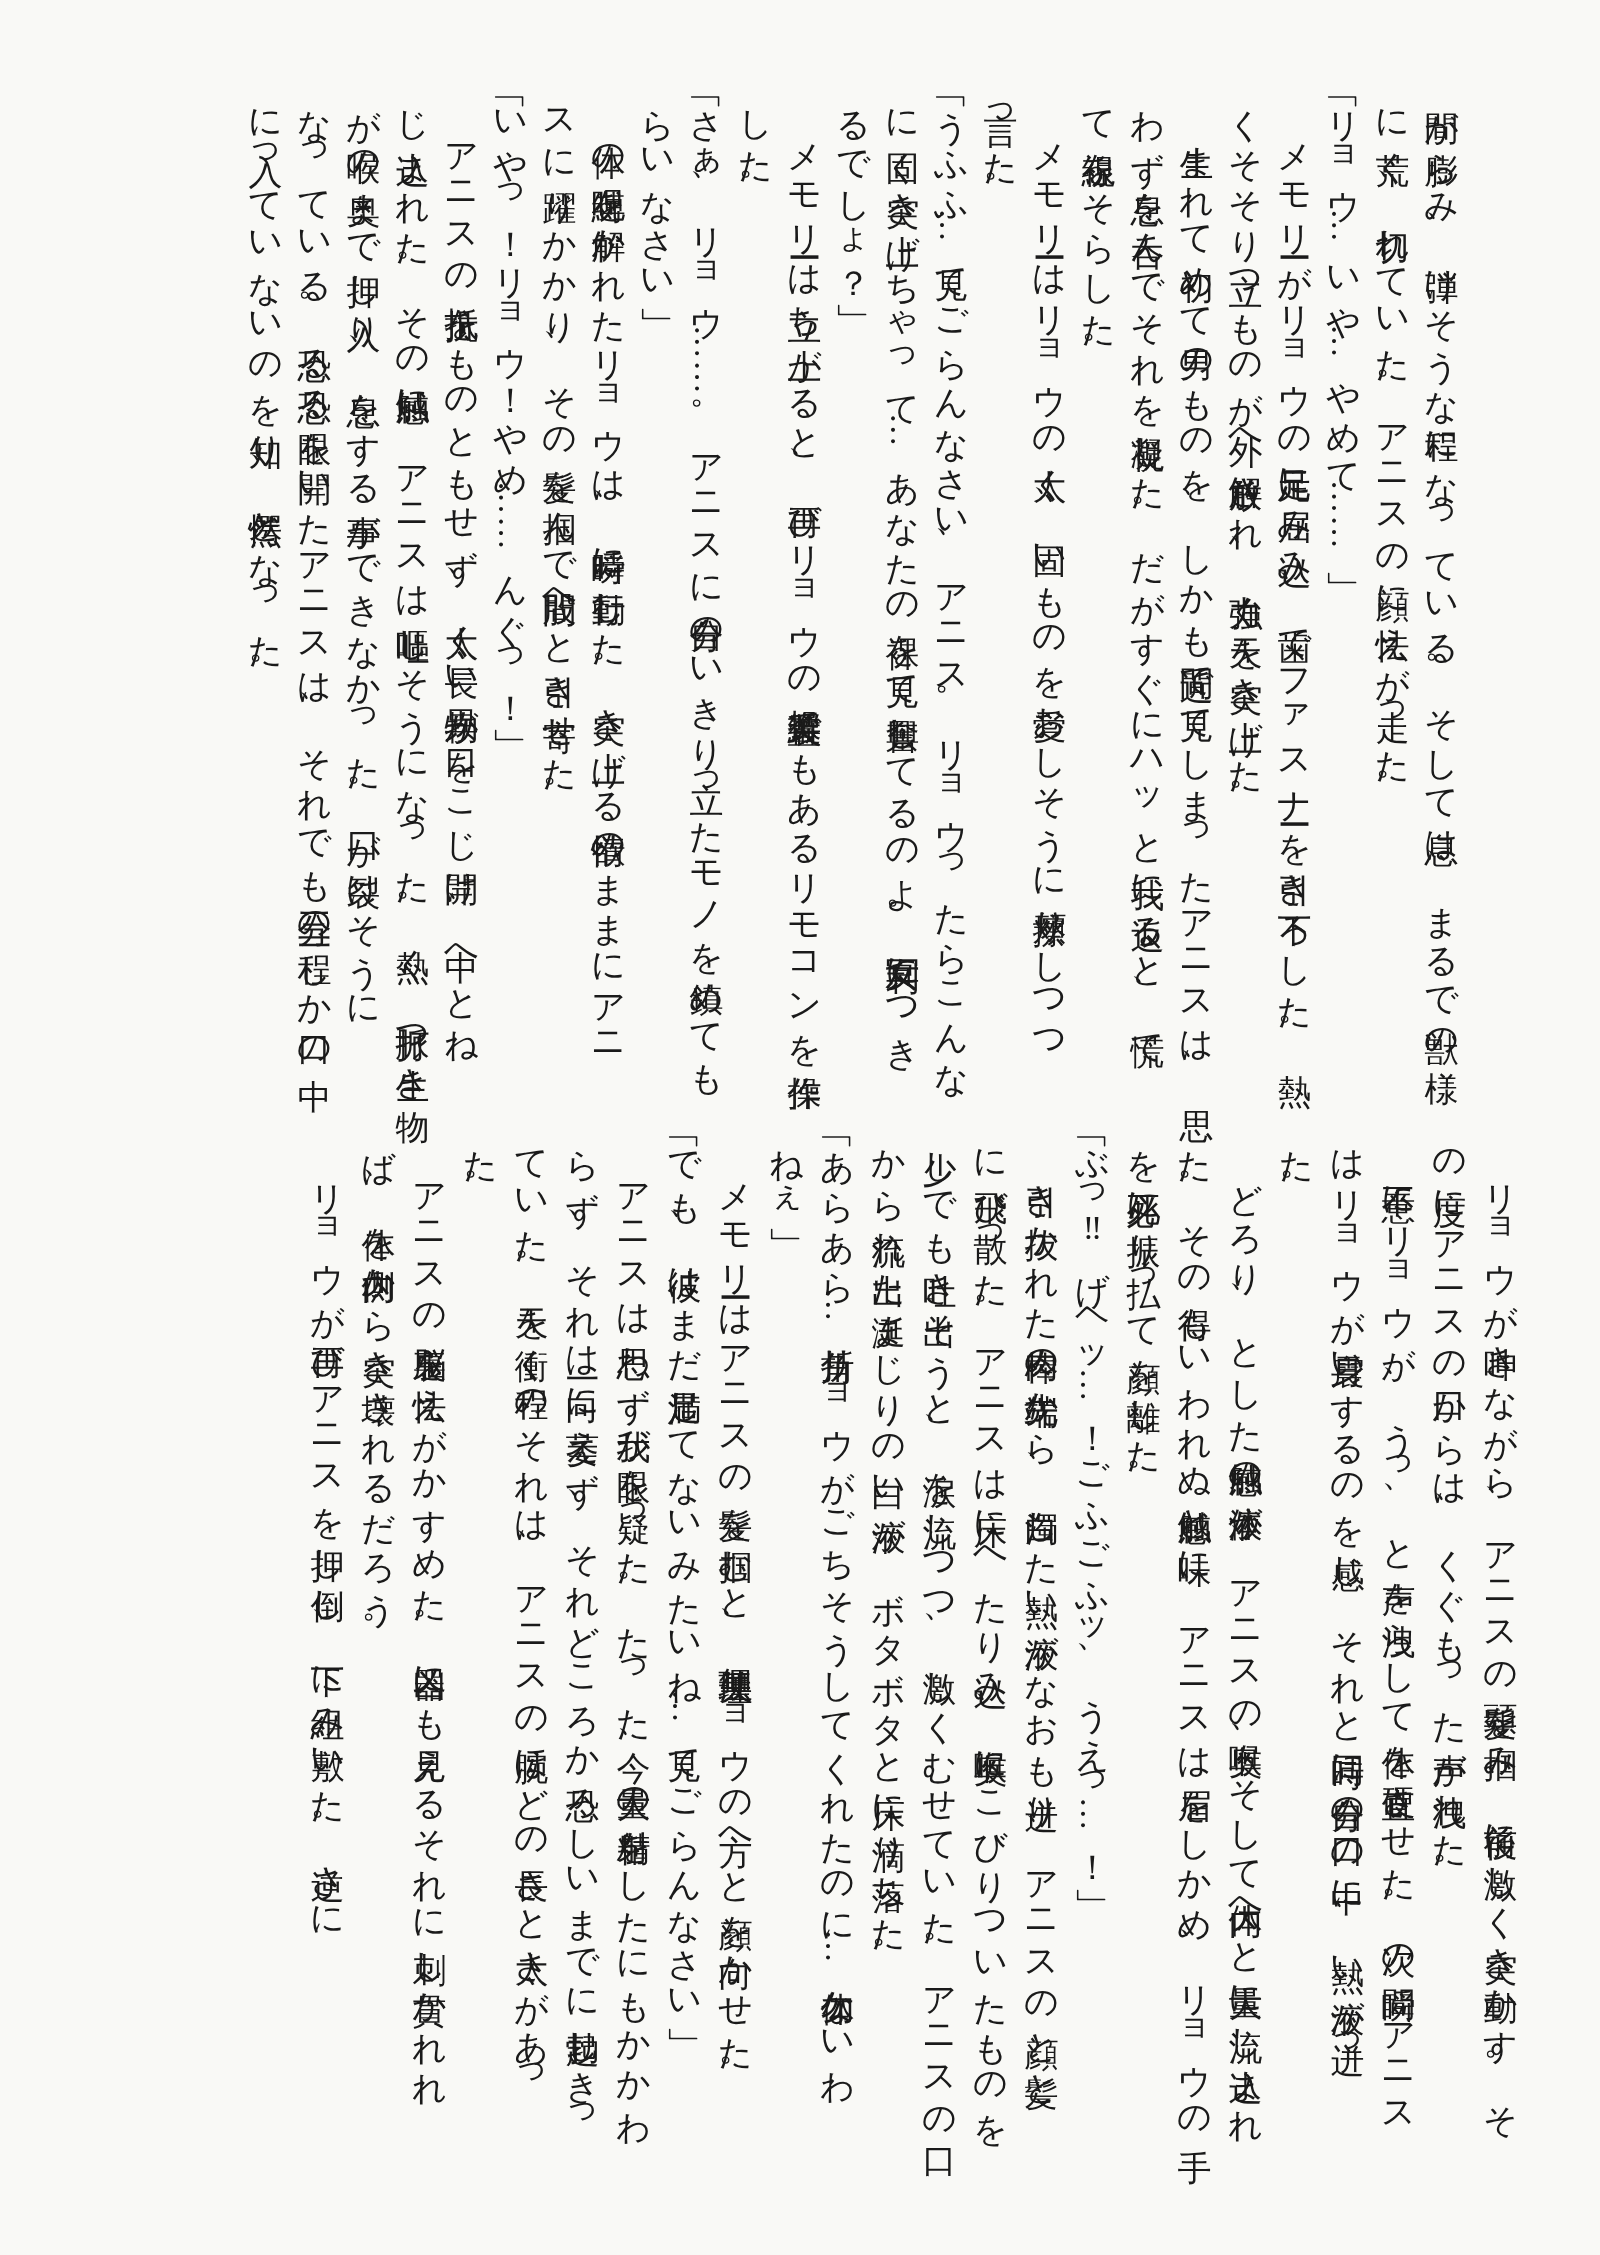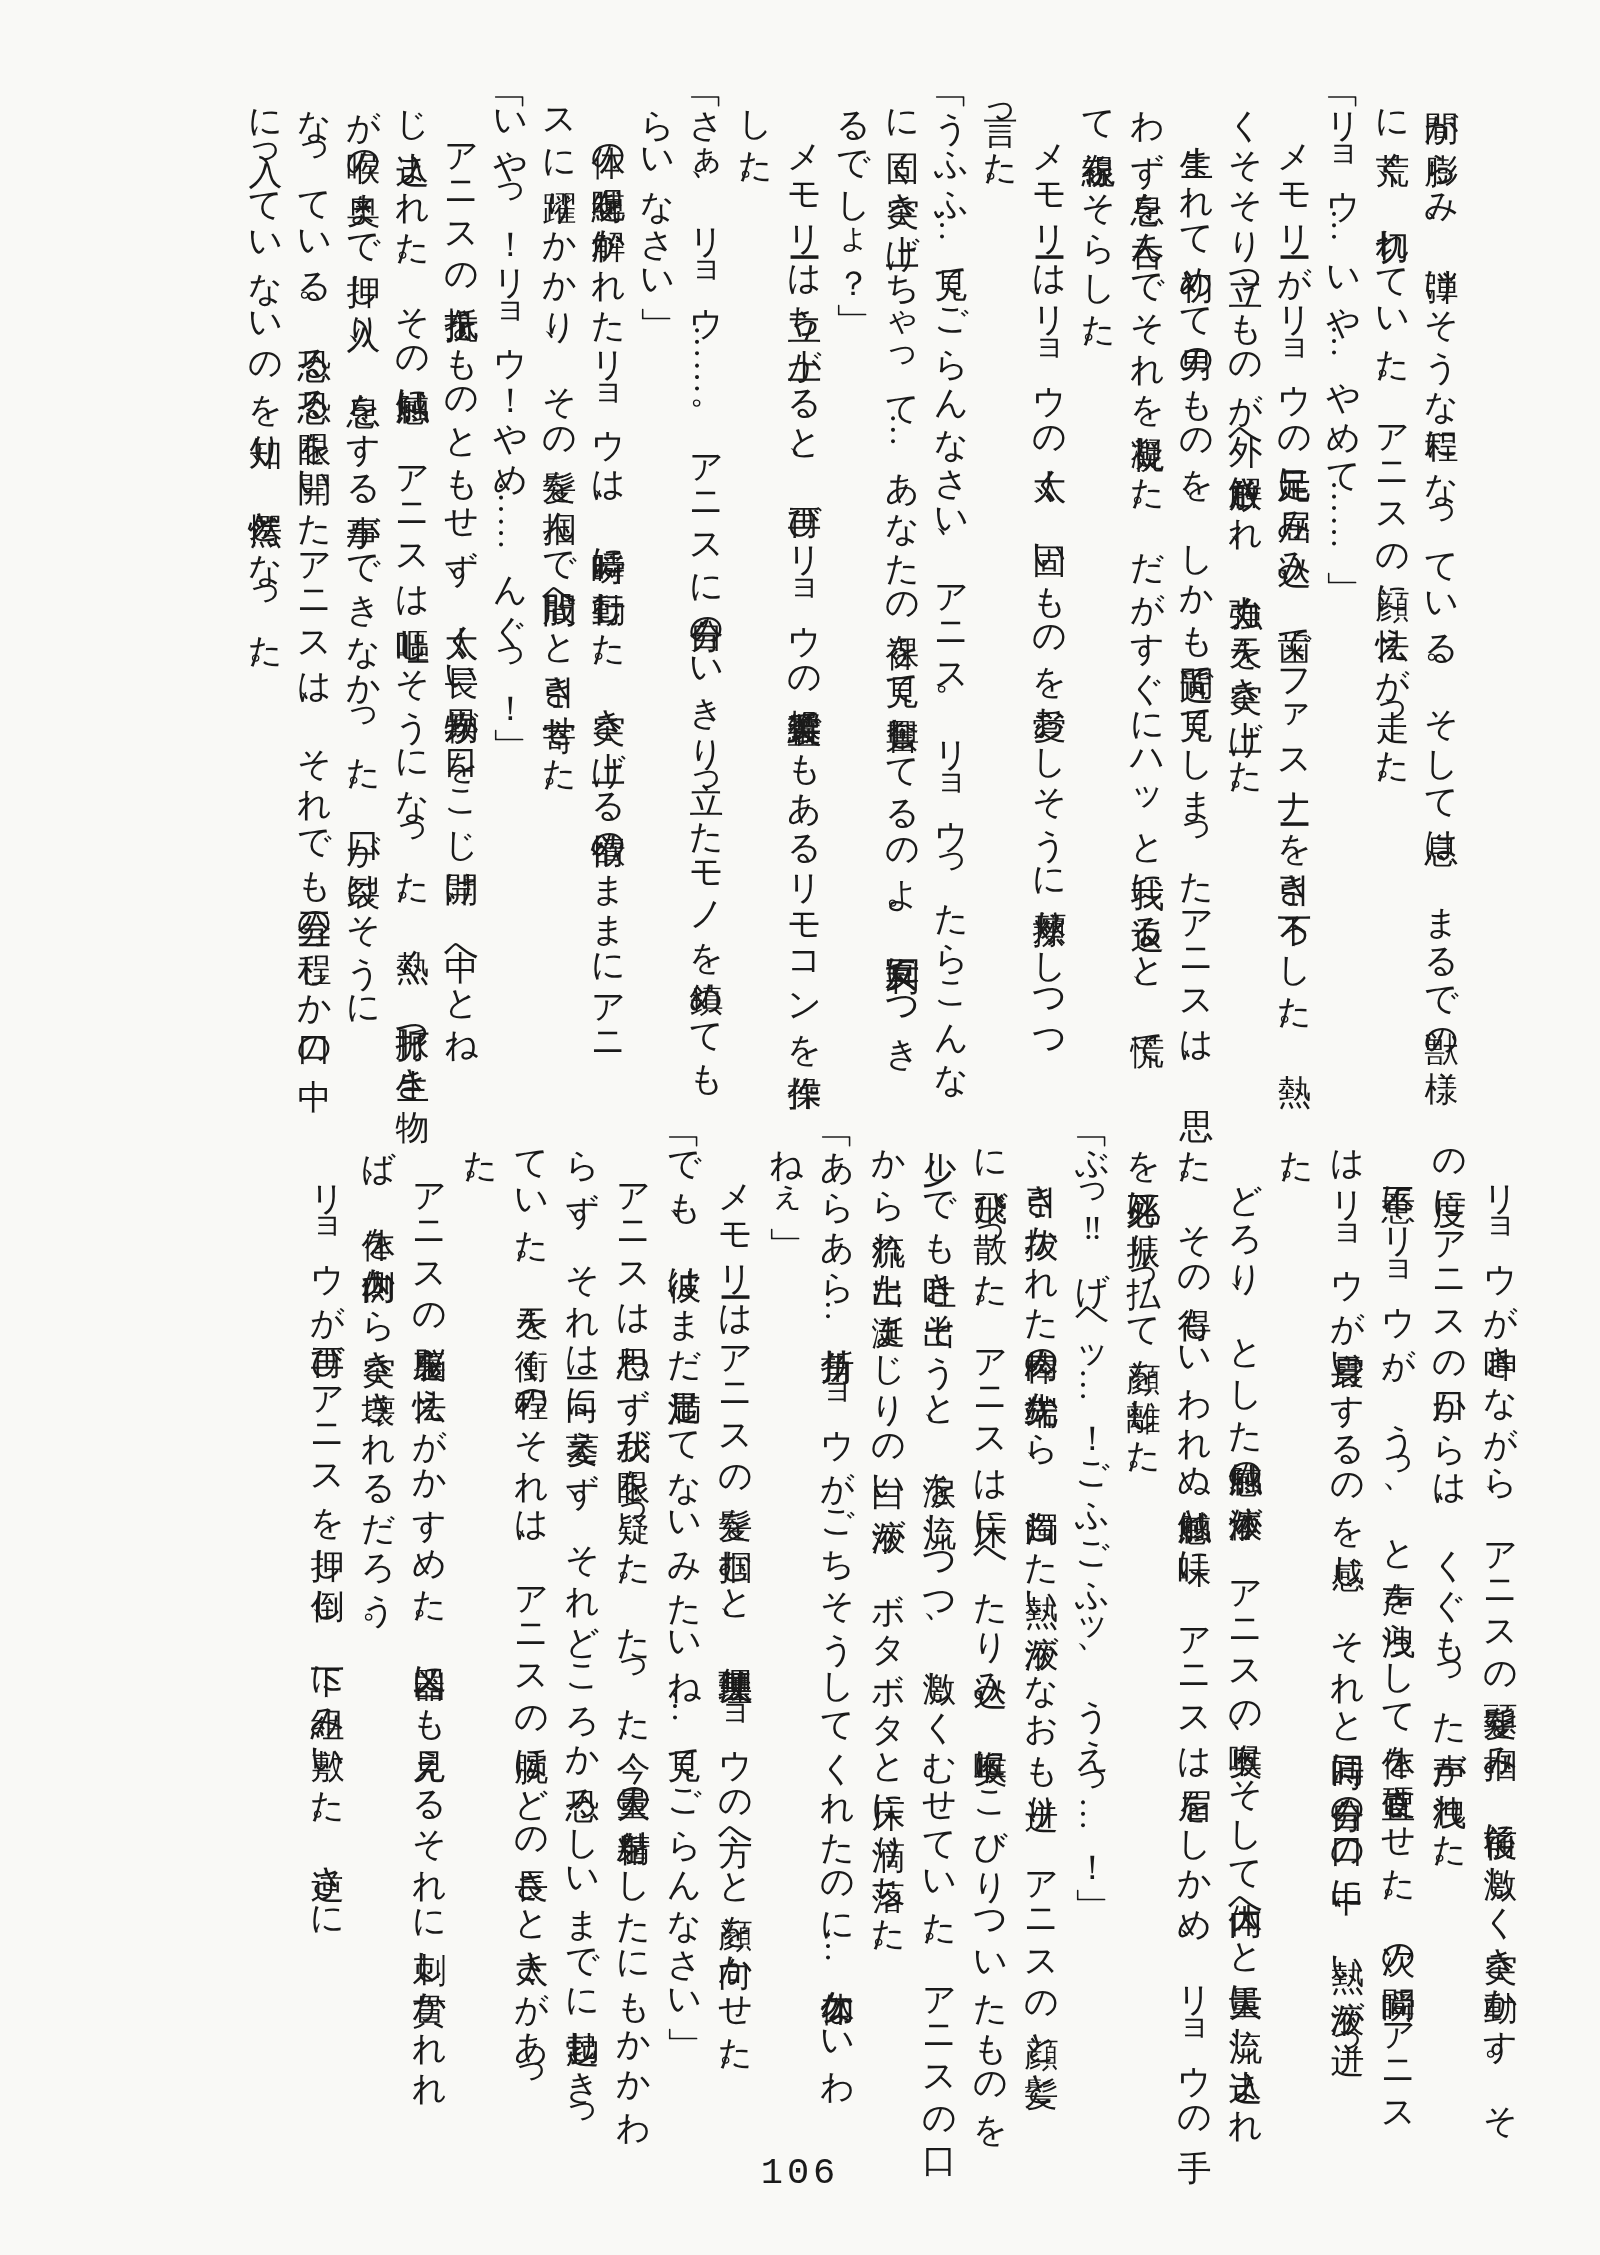--- a/index.html
+++ b/index.html
@@ -87,15 +87,14 @@
       <p class="para">「ぶっ‼げヘッ…！ごふごふッ、うえっ…！」</p>
       <p class="para indent">引き抜かれた肉棒の先端から、白濁した熱い液がなおも迸り、アニスの顔と髪とに飛び散った。アニスは床にへたり込み、喉奥にこびりついたものを少しでも吐き出そうと、涙を流しつつ、激しくむせていた。アニスの口から流れ出た涎まじりの白い液が、ボタボタと床に滴り落ちた。</p>
       <p class="para">「あらあら…折角リョウがごちそうしてくれたのに…勿体ないわねぇ」</p>
       <p class="para indent">メモリーはアニスの髪を掴むと、無理矢理リョウの方へと顔を向かせた。</p>
       <p class="para">「でも、彼はまだ満足してないみたいね…見てごらんなさい」</p>
       <p class="para indent">アニスは思わず我が眼を疑った。たった今、大量の射精をしたにもかかわらず、それは一向に萎えず、それどころか恐ろしいまでに勃起しきっていた。天を衝く程のそれは、アニスの腕ほどの長さと太さがあった。</p>
       <p class="para indent">アニスの脳裏を怯えがかすめた。凶器にも見えるそれに刺し貫かれれば、体を内側から突き壊されるだろう。</p>
       <p class="para indent">リョウが再びアニスを押し倒し、下に組み敷いた。逆さに</p>
     </section>
 
-  <footer class="page-number" style="color: rgb(26, 26, 26);">106</footer>
 
 </div>
 
 </body></html>

